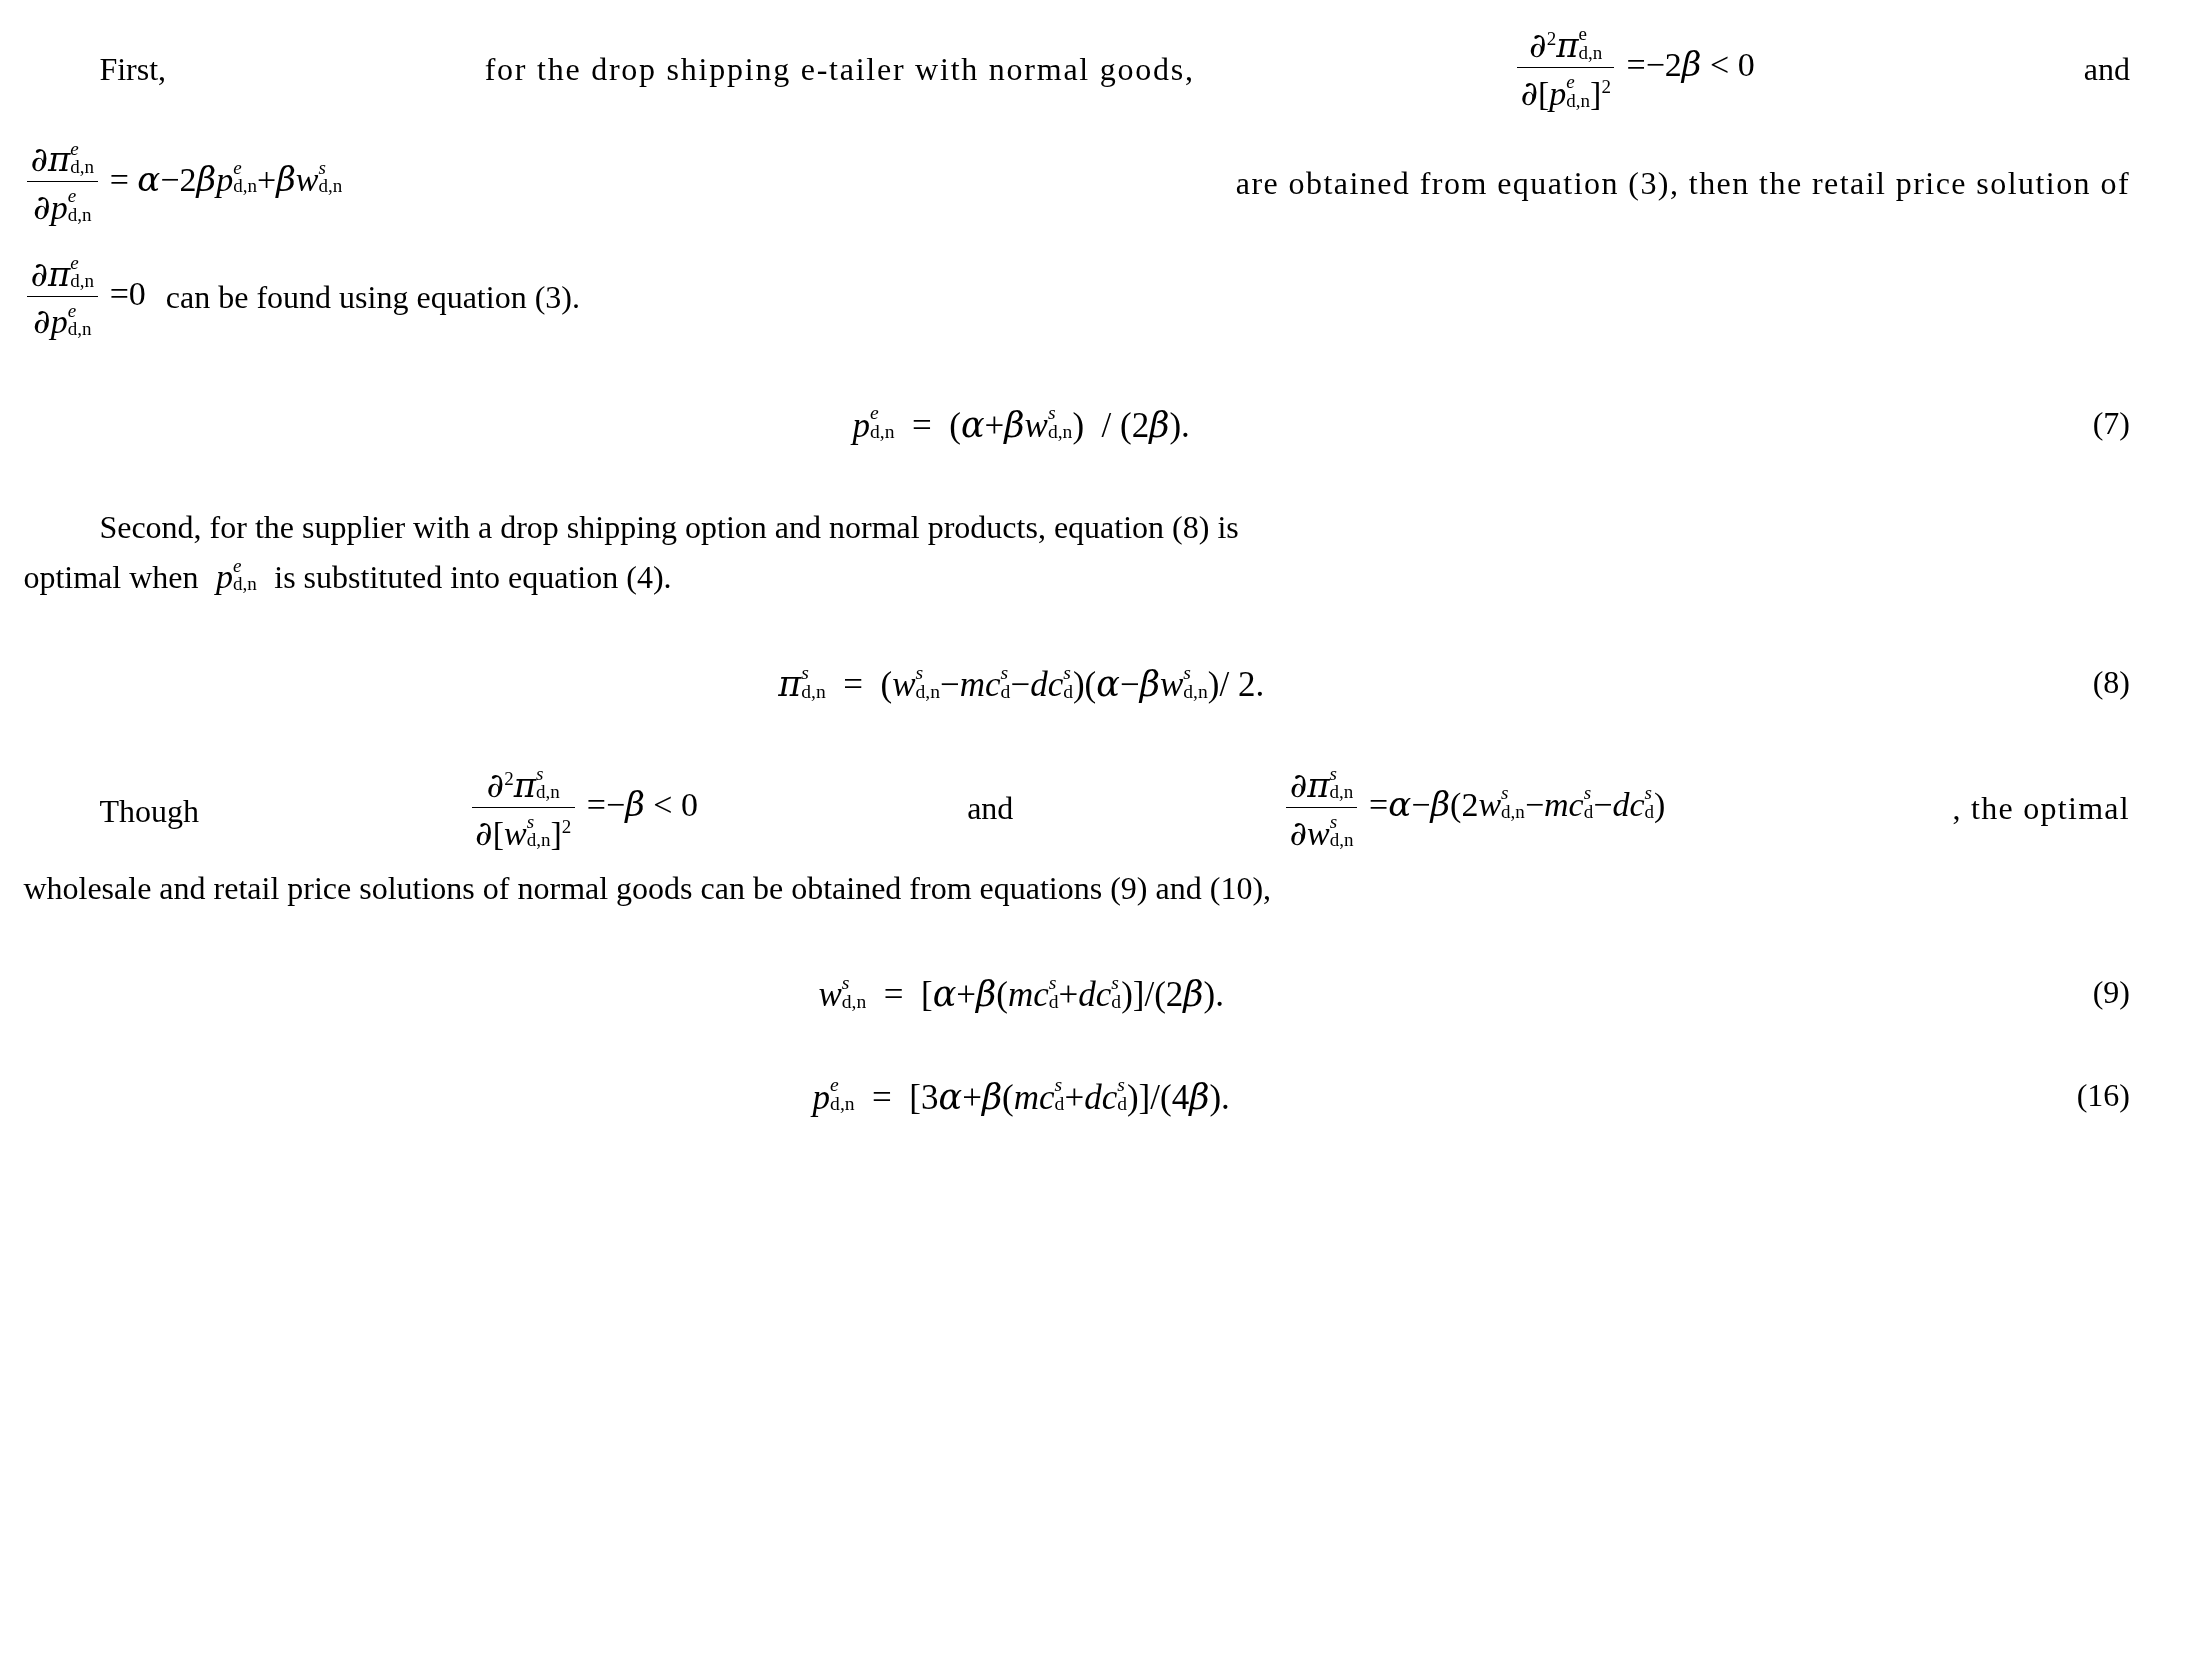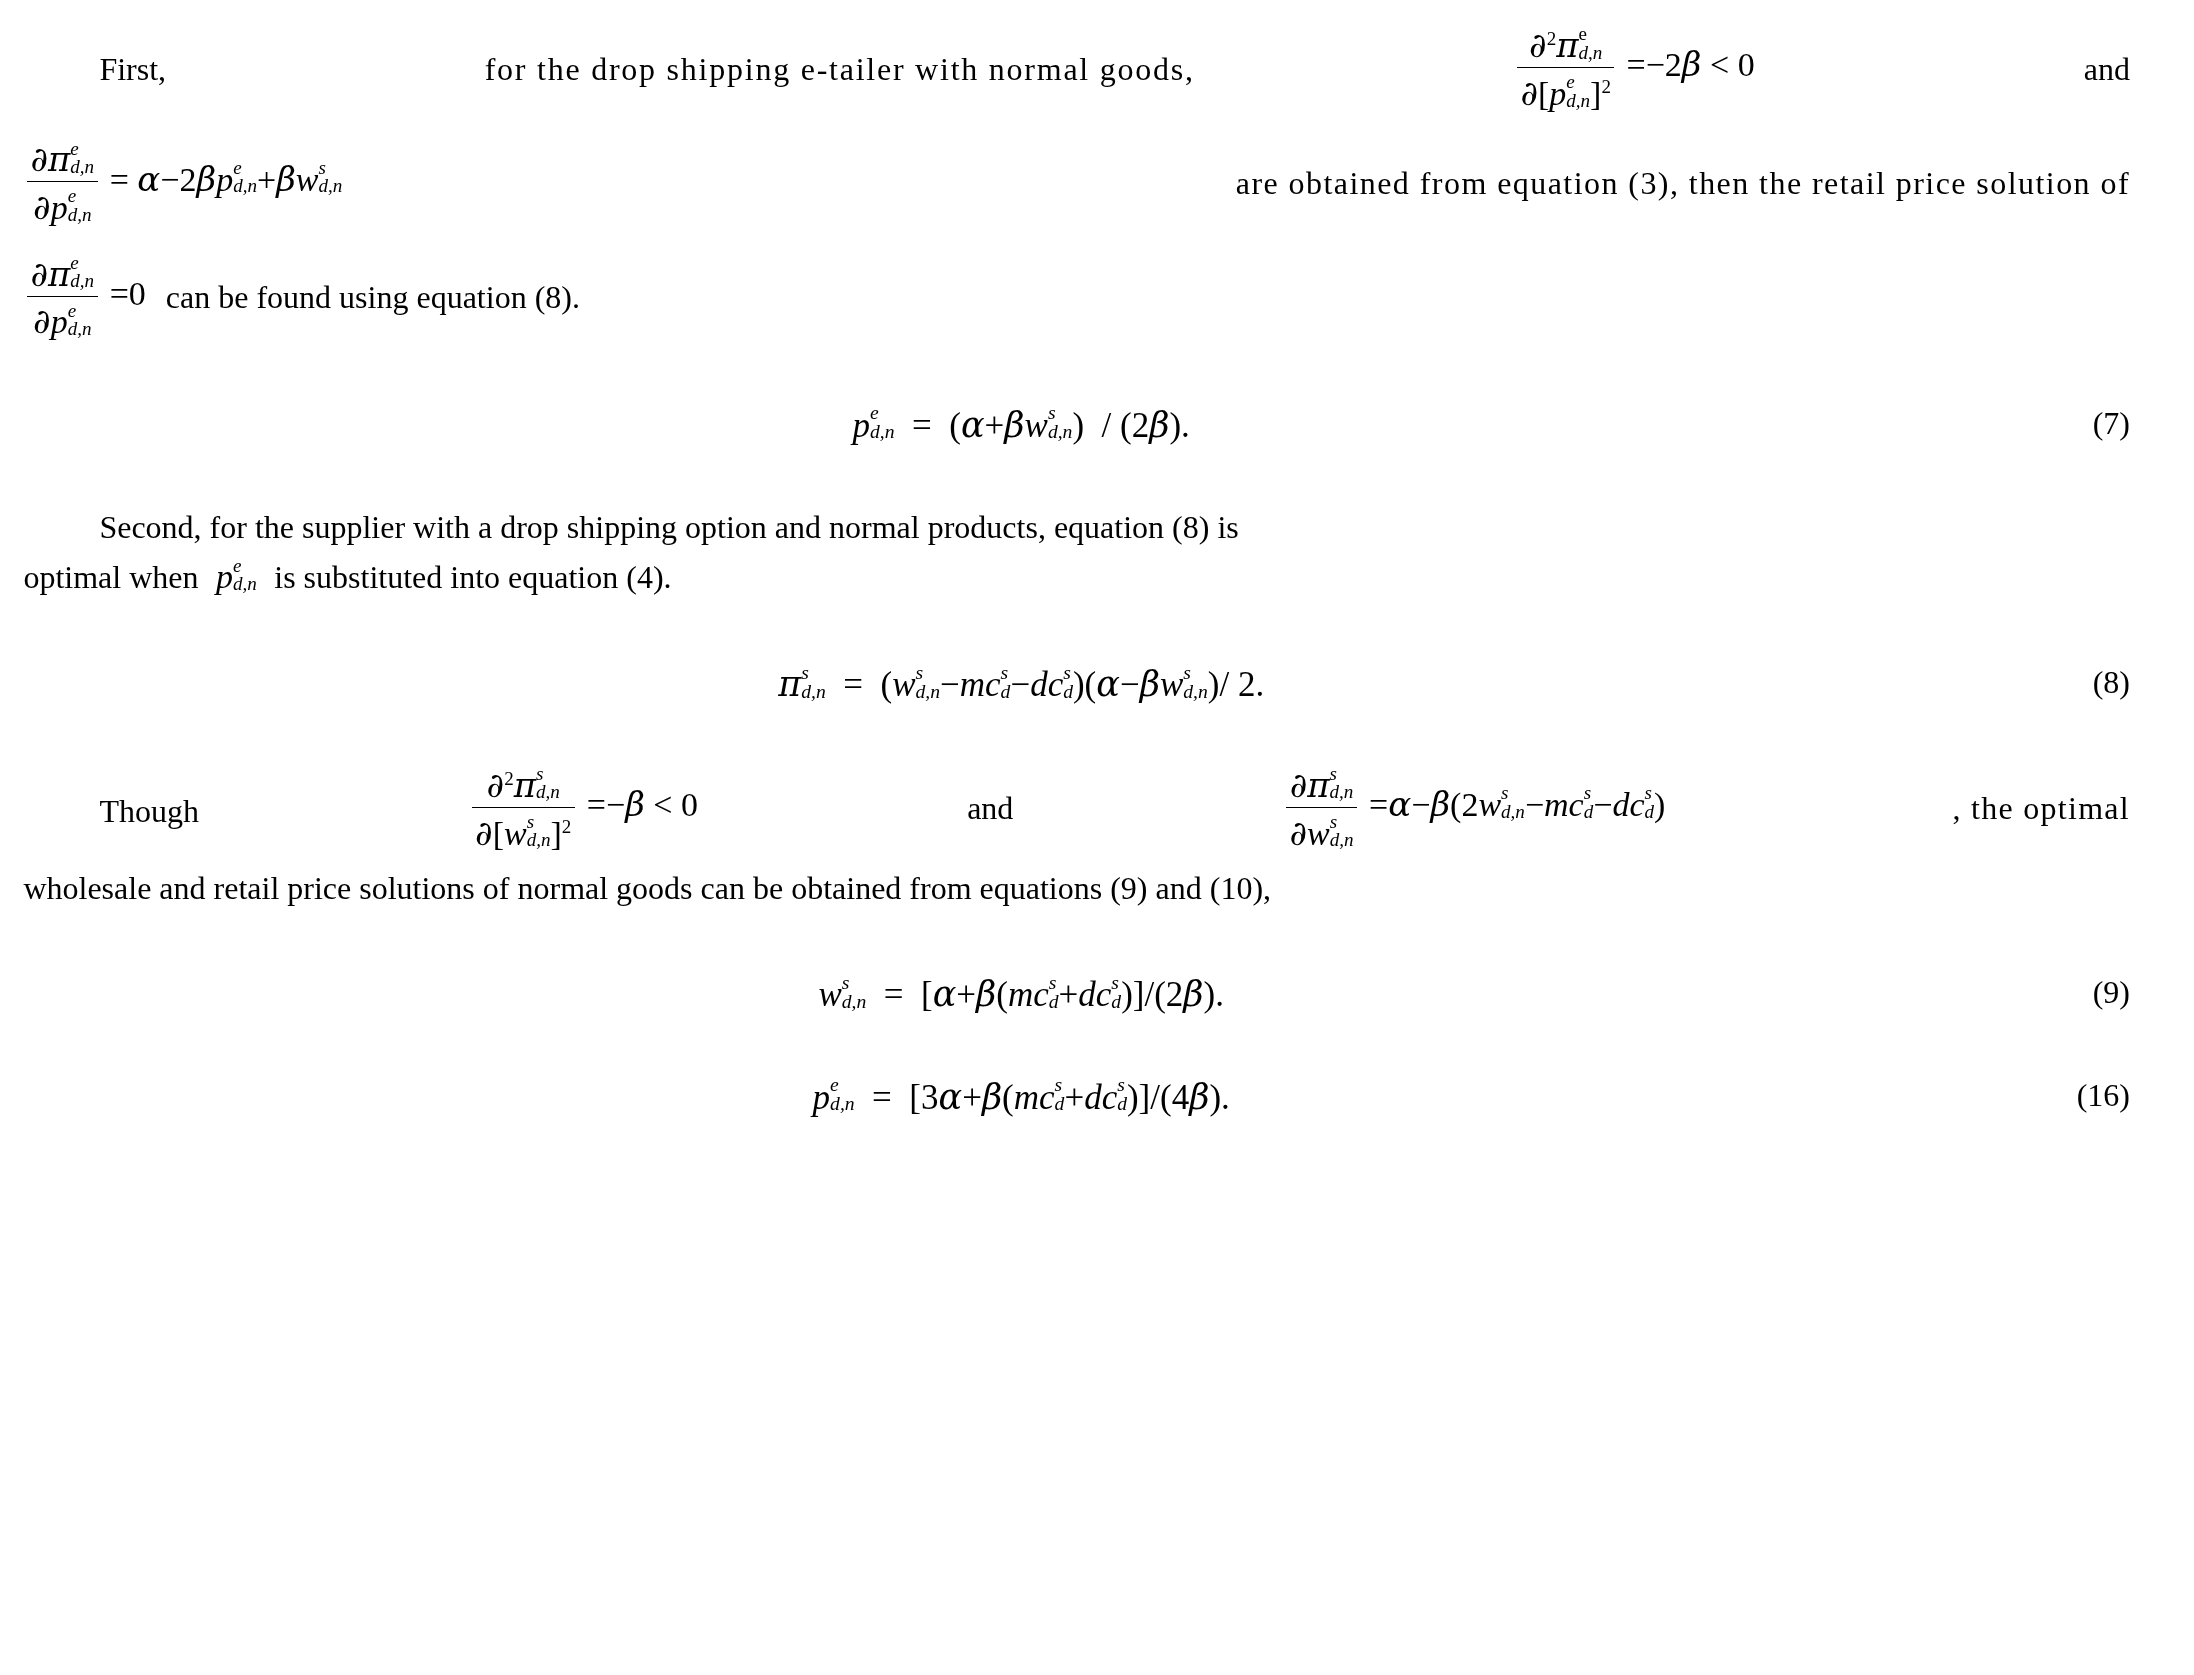--- a/index.html
+++ b/index.html
@@ -38,21 +38,20 @@
     display: block;
     font-size: 0.56em;
     font-style: italic;
     line-height: 1;
     position: relative;
     top: 0.12em;
   }
   .subsup .sub {
     display: block;
     font-size: 0.56em;
-    font-style: italic;
     line-height: 1;
     position: relative;
     top: 0.08em;
     text-align: center;
   }
   .sup-up { font-size: 0.56em; vertical-align: super; font-style: italic; }
 
   
   .frac {
     display: inline-block;
@@ -148,21 +147,21 @@
       <span class="frac">
         <span class="num">
           <span class="gk">∂</span><span class="gk">π</span><span class="subsup"><span class="sup">e</span><span class="sub">d,n</span></span>
         </span>
         <span class="den">
           <span class="gk">∂</span><span class="mi">p</span><span class="subsup"><span class="sup">e</span><span class="sub">d,n</span></span>
         </span>
       </span>
       <span class="mo">=</span><span class="mn">0</span>
     </span>
-    <span class="nowrap" style="margin-left:20px;">can be found using equation (8).</span>
+    <span class="nowrap" style="margin-left:20px;">can be found using equation (3).</span>
   </div>
 
   <div class="spacer-l"></div>
 
   <div class="eq-row">
     <div class="eq-body" style="font-size:35px;">
       <span class="mi">p</span><span class="subsup"><span class="sup">e</span><span class="sub">d,n</span></span>
       <span class="mo">&nbsp;=&nbsp;</span>
       <span class="mo">(</span><span class="gk">α</span><span class="mo">+</span><span class="gk">β</span><span class="mi">w</span><span class="subsup"><span class="sup">s</span><span class="sub">d,n</span></span><span class="mo">)</span>
       <span class="mo">&nbsp;/&nbsp;(</span><span class="mn">2</span><span class="gk">β</span><span class="mo">).</span>

